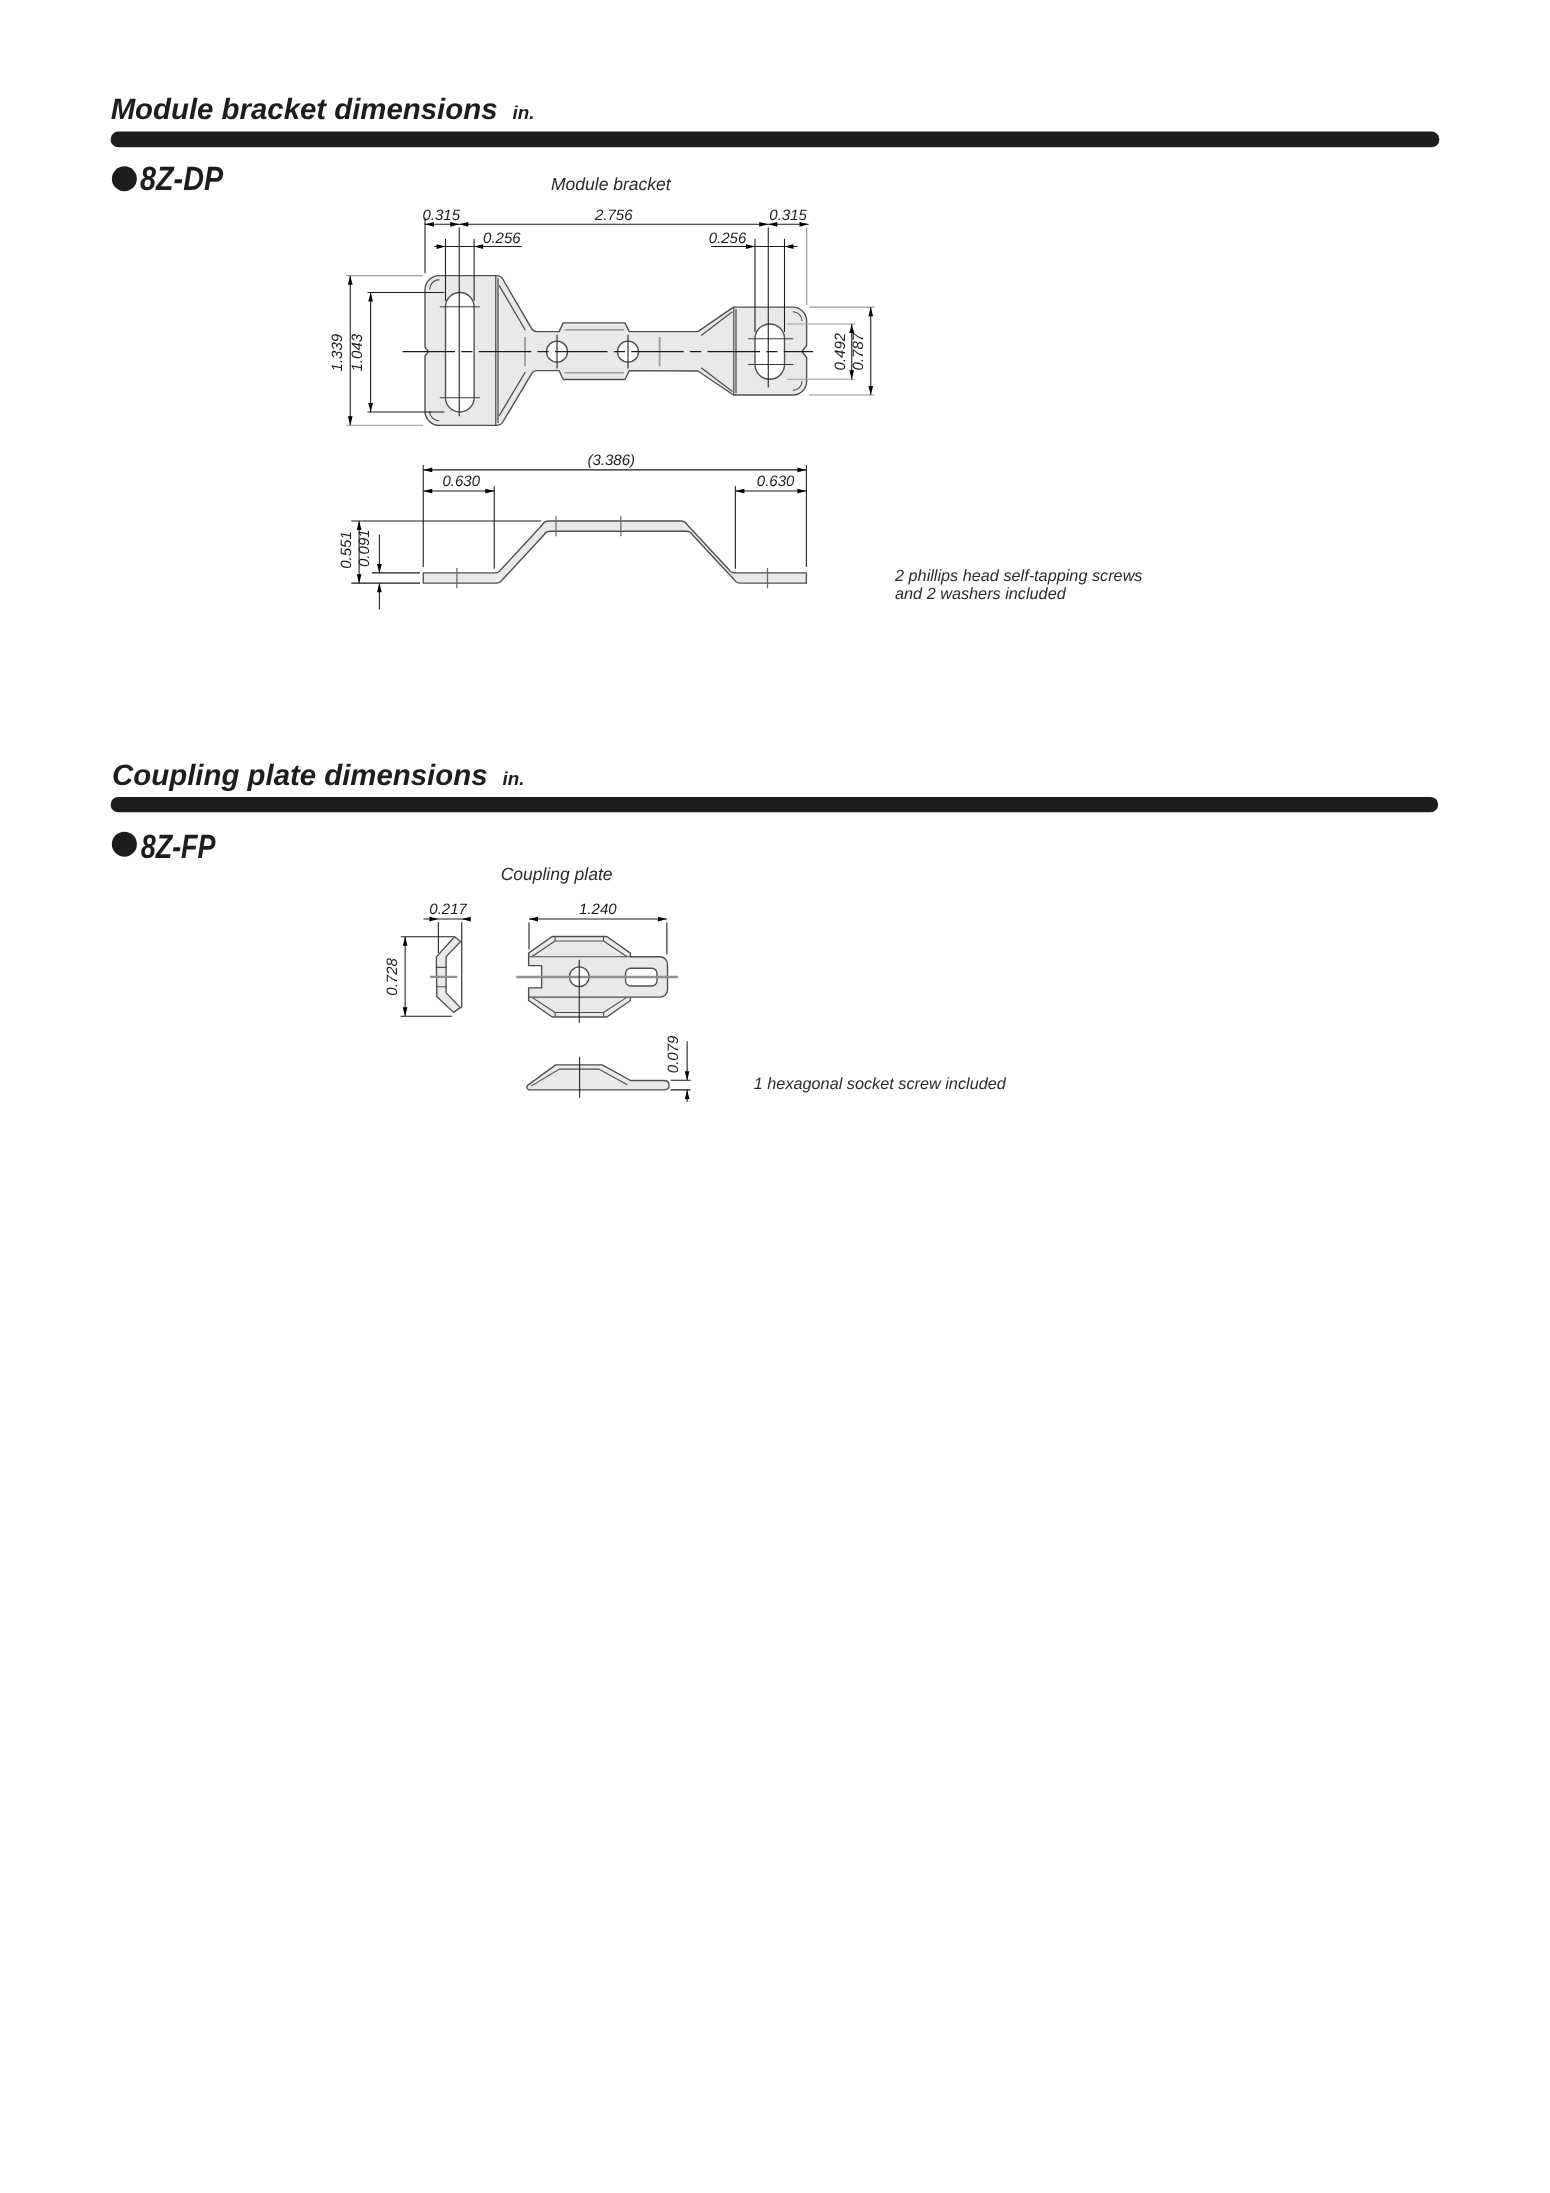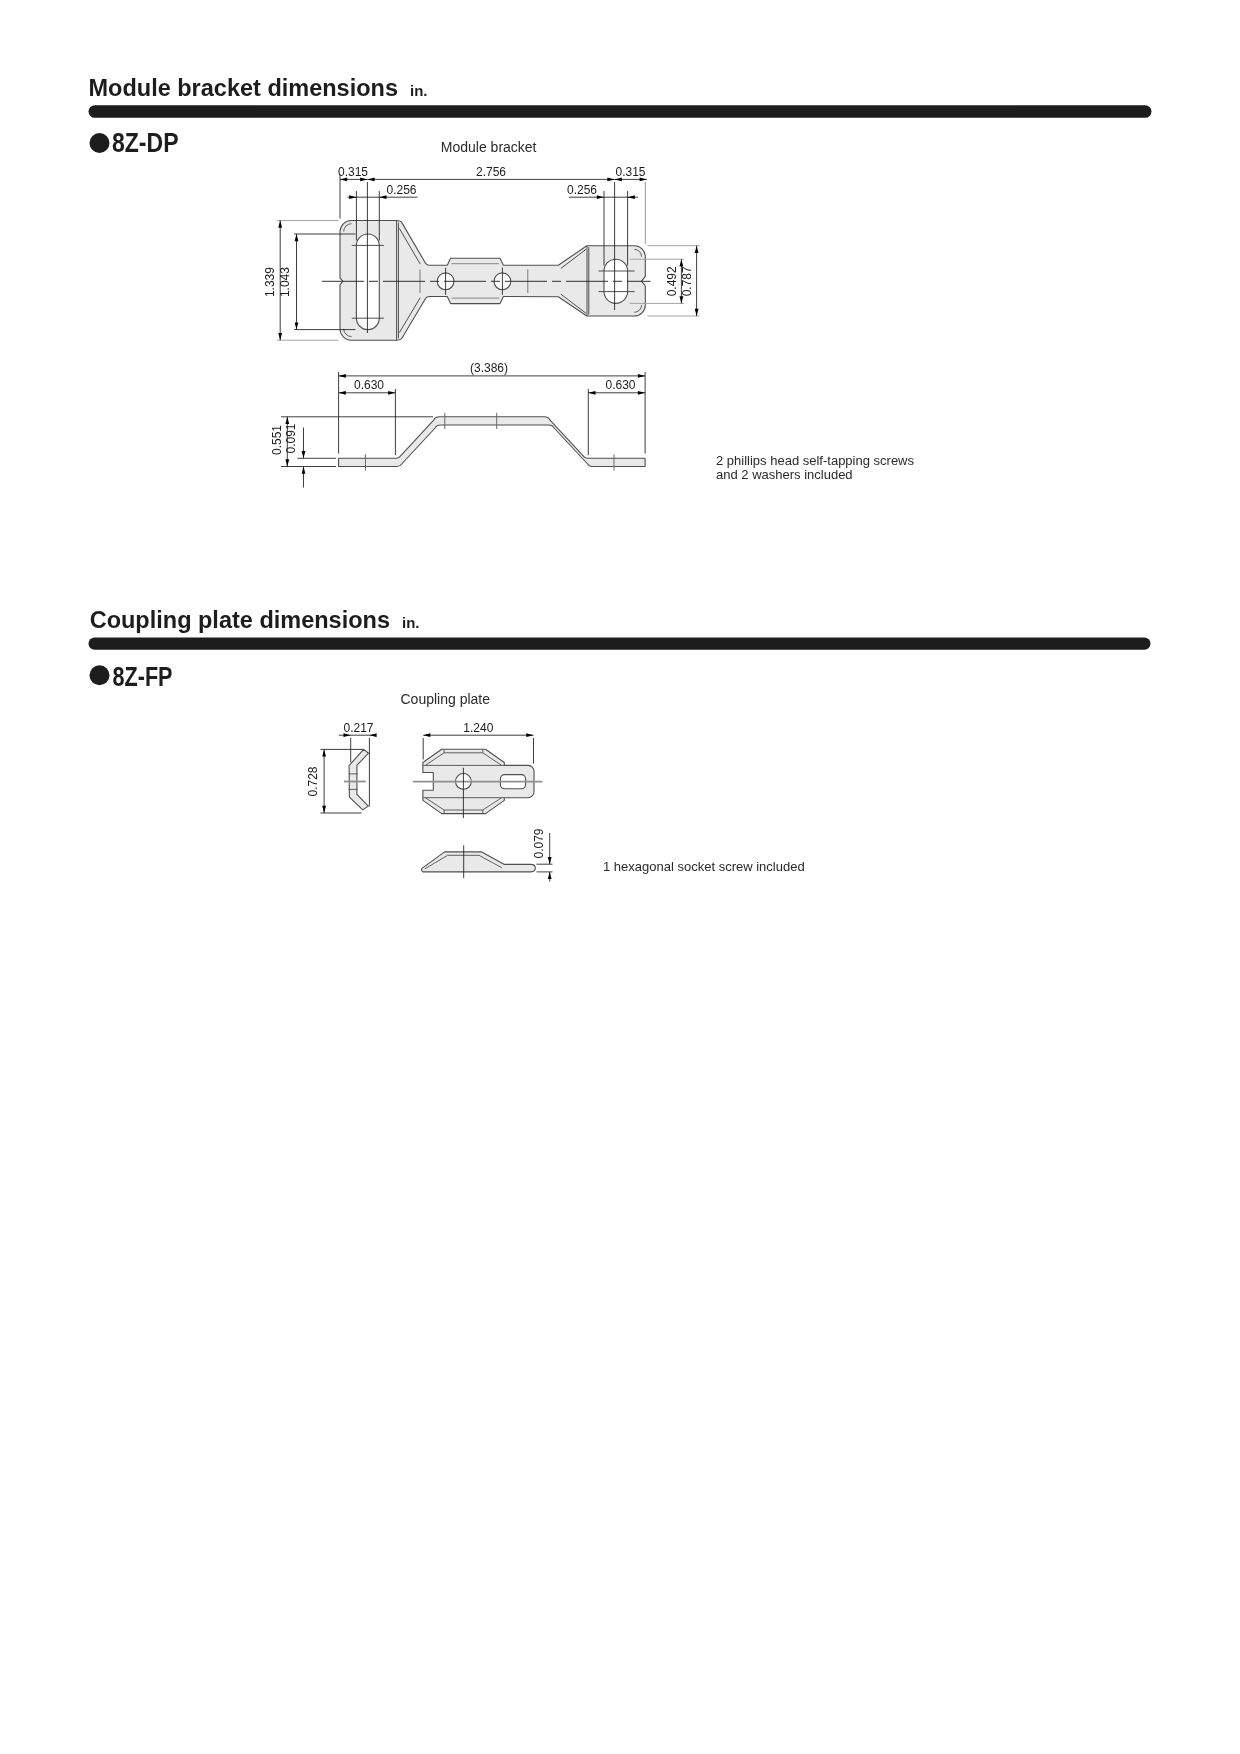--- a/index.html
+++ b/index.html
@@ -1,16 +1,16 @@
 <!DOCTYPE html>
 <html><head>
 <meta charset="utf-8">
 <style>
   html,body{margin:0;padding:0;background:#ffffff;}
-  #page{position:relative;width:1240px;height:1278px;background:#ffffff;overflow:hidden;}
+  #page{position:relative;width:1240px;height:1278px;background:#ffffff;overflow:hidden;font-style:italic;}
   svg{display:block;}
   text{font-family:"Liberation Sans",sans-serif;}
 </style>
 </head>
 <body>
 <div id="page">
 <svg width="1240" height="1754" viewBox="0 0 1240 1754">
 <defs>
   <path id="ar" d="M0 0 L-7.2 -1.9 L-7.2 1.9 Z"></path>
 </defs>

